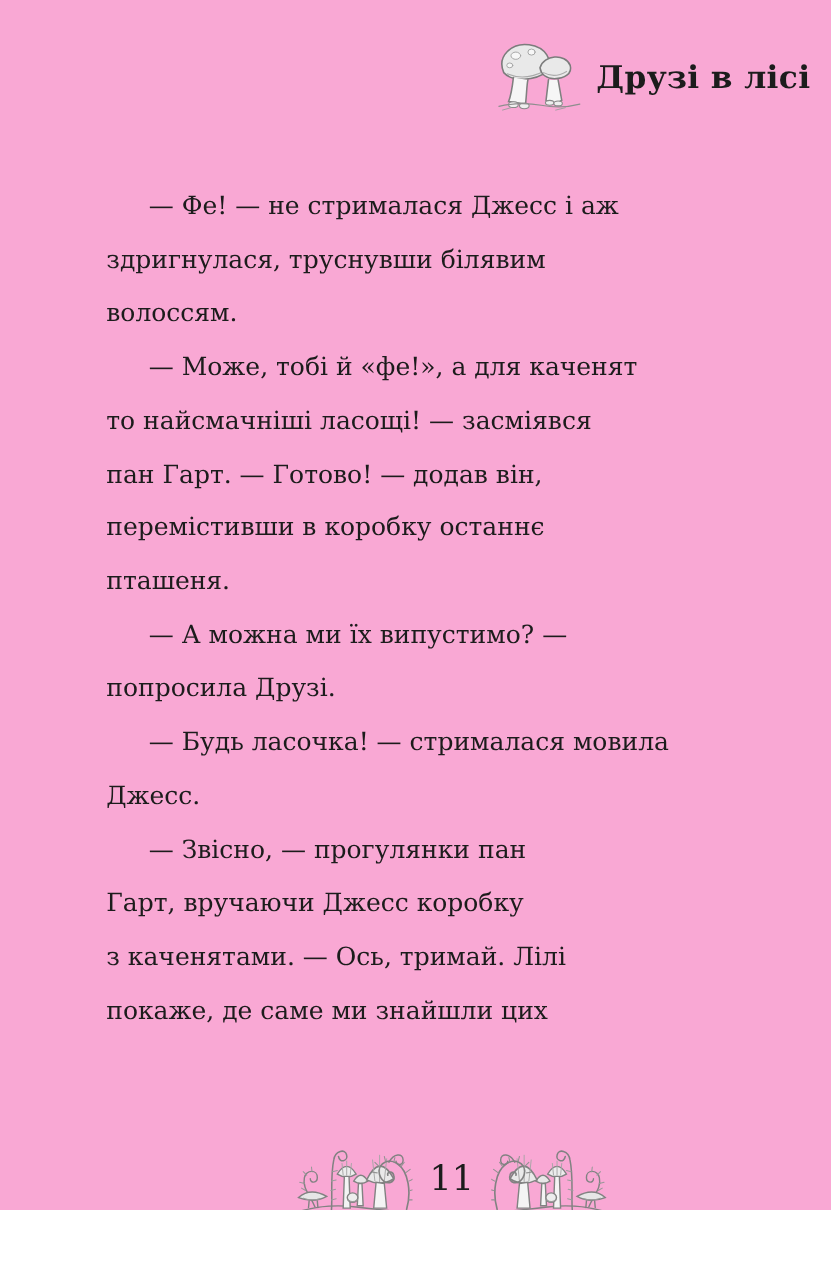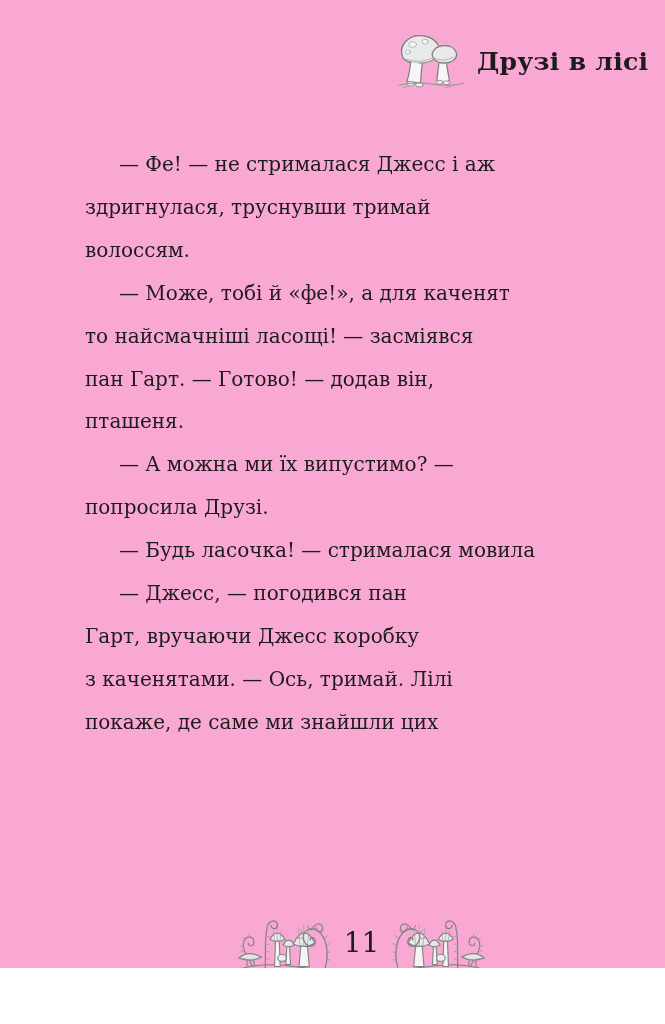--- a/index.html
+++ b/index.html
@@ -122,30 +122,32 @@
 
         <path stroke="#8e8e8e" stroke-width="1" d="M3,55 Q20,51 38,54 Q55,57 70,53"></path>
         <path stroke="#a0a0a0" stroke-width="0.8" d="M6,58 l7,-2 M50,58 l8,-2"></path>
       </g>
     </svg>
     <div class="header-title">Друзі в лісі</div>
   </div>
 
   <div class="story">
     <div class="line indent">— Фе! — не стрималася Джесс і аж</div>
-    <div class="line">здригнулася, труснувши тримай</div>
+    <div class="line">здригнулася, труснувши білявим</div>
     <div class="line">волоссям.</div>
     <div class="line indent">— Може, тобі й «фе!», а для каченят</div>
     <div class="line">то найсмачніші ласощі! — засміявся</div>
     <div class="line">пан Гарт. — Готово! — додав він,</div>
+    <div class="line">перемістивши в коробку останнє</div>
     <div class="line">пташеня.</div>
     <div class="line indent">— А можна ми їх випустимо? —</div>
     <div class="line">попросила Друзі.</div>
     <div class="line indent">— Будь ласочка! — стрималася мовила</div>
-    <div class="line indent">— Джесс, — погодився пан</div>
+    <div class="line">Джесс.</div>
+    <div class="line indent">— Звісно, — прогулянки пан</div>
     <div class="line">Гарт, вручаючи Джесс коробку</div>
     <div class="line">з каченятами. — Ось, тримай. Лілі</div>
     <div class="line">покаже, де саме ми знайшли цих</div>
   </div>
 
   <div class="footer">
     <svg class="ornament" viewBox="0 0 100 68" xmlns="http://www.w3.org/2000/svg" aria-label="mushrooms-and-ferns-ornament-icon">
       <use href="#orn"></use>
     </svg>
     <div class="pagenum">11</div>

